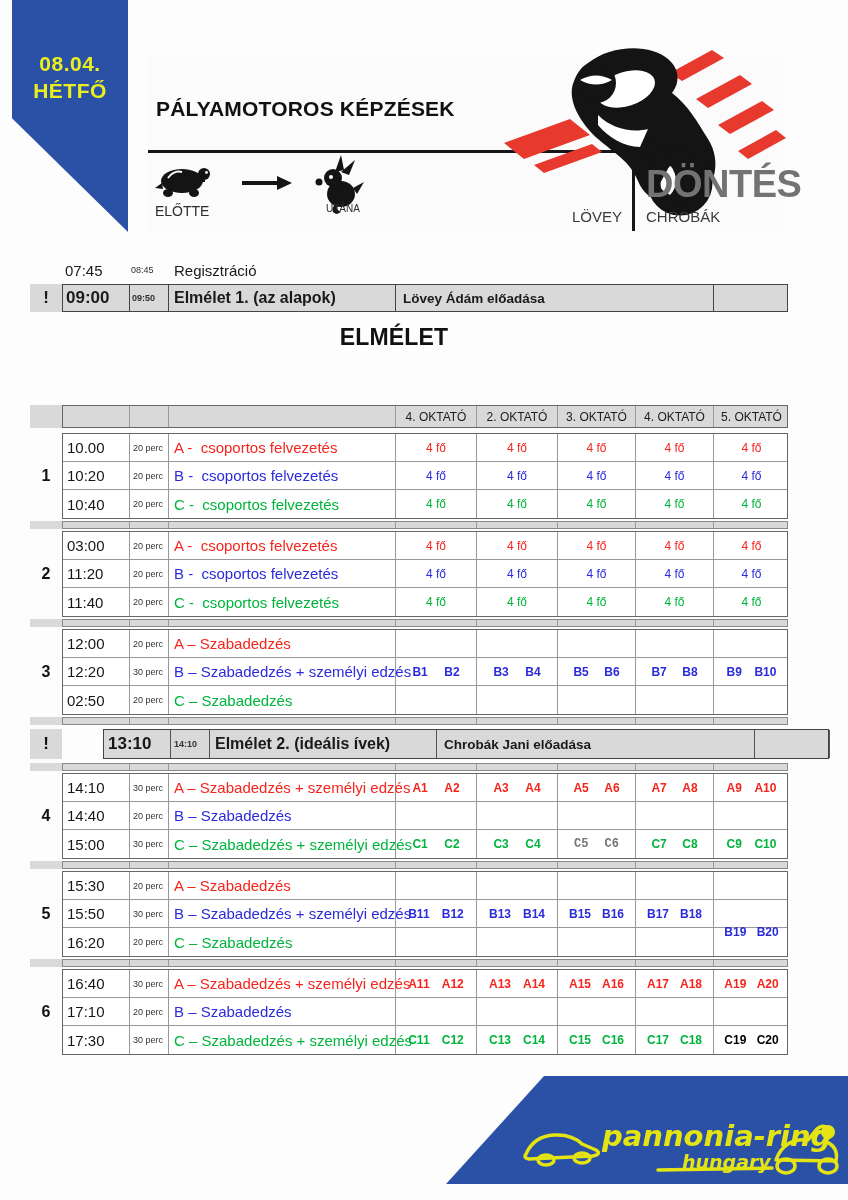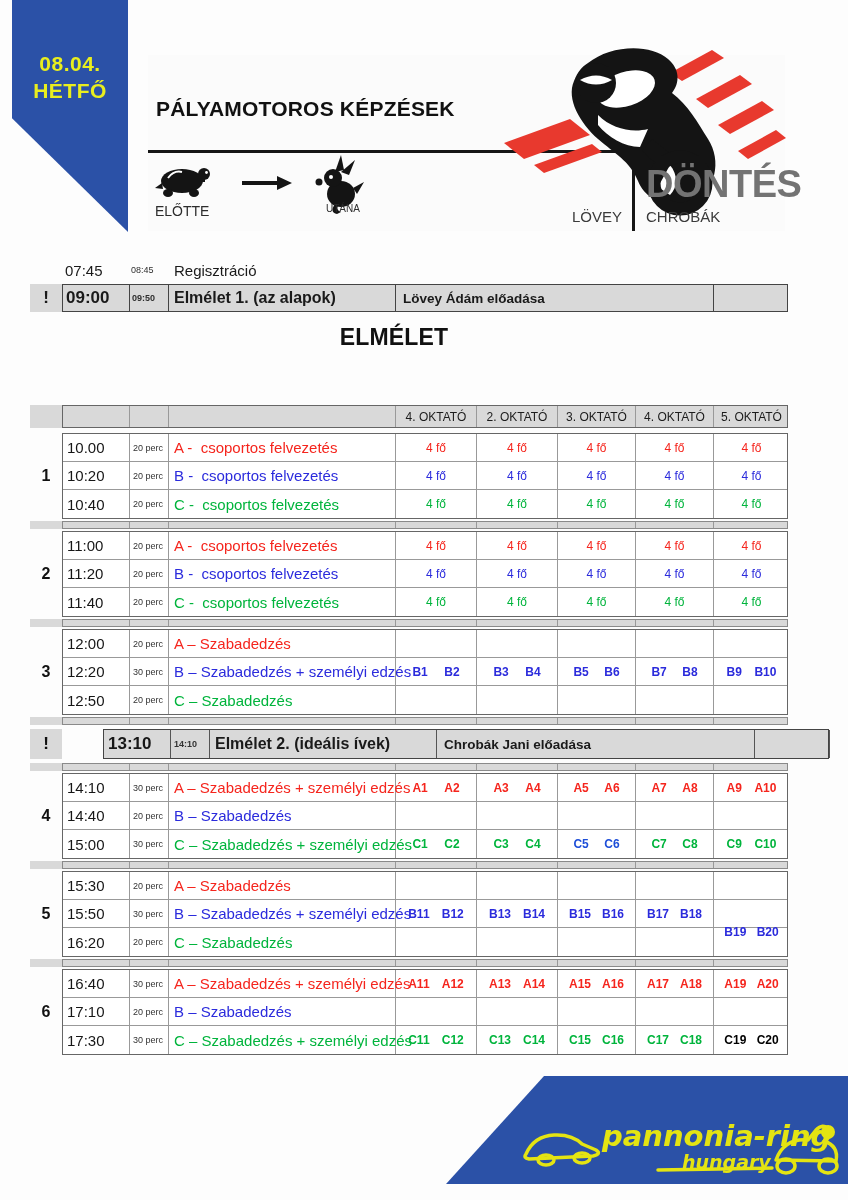--- a/index.html
+++ b/index.html
@@ -241,21 +241,21 @@
         <div class="scell cell c-okt4"></div>
         <div class="scell cell c-okt5"></div>
       </div>
     </div>
     <div class="t-line group-line">
       <div class="numcol">
         <span class="gnum">2</span>
       </div>
       <div class="block">
         <div class="grow">
-          <div class="cell c-time">11:00</div>
+          <div class="cell c-time">03:00</div>
           <div class="cell c-dur">20 perc</div>
           <div class="cell c-desc" style="color: rgb(245, 37, 29);">A -  csoportos felvezetés</div>
           <div class="cell c-okt c-okt1" style="color: rgb(245, 37, 29);">4 fő</div>
           <div class="cell c-okt c-okt2" style="color: rgb(245, 37, 29);">4 fő</div>
           <div class="cell c-okt c-okt3" style="color: rgb(245, 37, 29);">4 fő</div>
           <div class="cell c-okt c-okt4" style="color: rgb(245, 37, 29);">4 fő</div>
           <div class="cell c-okt c-okt5" style="color: rgb(245, 37, 29);">4 fő</div>
         </div>
         <div class="grow">
           <div class="cell c-time">11:20</div>
@@ -336,21 +336,21 @@
             </span>
           </div>
           <div class="cell c-okt c-okt5" style="color: rgb(43, 43, 220);">
             <span class="pairwrap">
               <span>B9</span>
               <span>B10</span>
             </span>
           </div>
         </div>
         <div class="grow">
-          <div class="cell c-time">12:50</div>
+          <div class="cell c-time">02:50</div>
           <div class="cell c-dur">20 perc</div>
           <div class="cell c-desc" style="color: rgb(0, 180, 60);">C – Szabadedzés</div>
           <div class="cell c-okt c-okt1" style="color: rgb(0, 180, 60);"></div>
           <div class="cell c-okt c-okt2" style="color: rgb(0, 180, 60);"></div>
           <div class="cell c-okt c-okt3" style="color: rgb(0, 180, 60);"></div>
           <div class="cell c-okt c-okt4" style="color: rgb(0, 180, 60);"></div>
           <div class="cell c-okt c-okt5" style="color: rgb(0, 180, 60);"></div>
         </div>
       </div>
     </div>
@@ -451,21 +451,21 @@
               <span>C1</span>
               <span>C2</span>
             </span>
           </div>
           <div class="cell c-okt c-okt2" style="color: rgb(0, 180, 60);">
             <span class="pairwrap">
               <span>C3</span>
               <span>C4</span>
             </span>
           </div>
-          <div class="cell c-okt c-okt3" style="color: #1d4ed8;">
+          <div class="cell c-okt c-okt3" style="color: #737373; font-family: Liberation Mono, monospace;">
             <span class="pairwrap">
               <span>C5</span>
               <span>C6</span>
             </span>
           </div>
           <div class="cell c-okt c-okt4" style="color: rgb(0, 180, 60);">
             <span class="pairwrap">
               <span>C7</span>
               <span>C8</span>
             </span>

